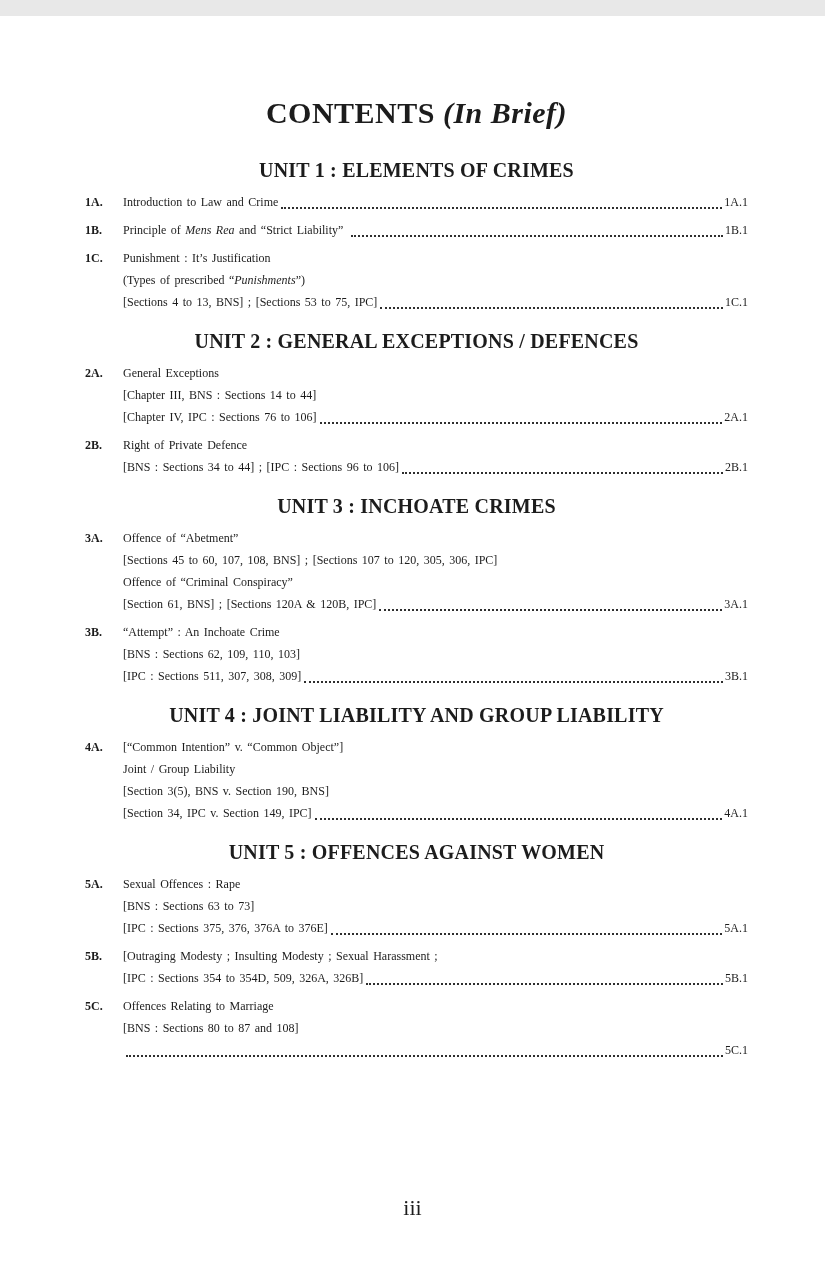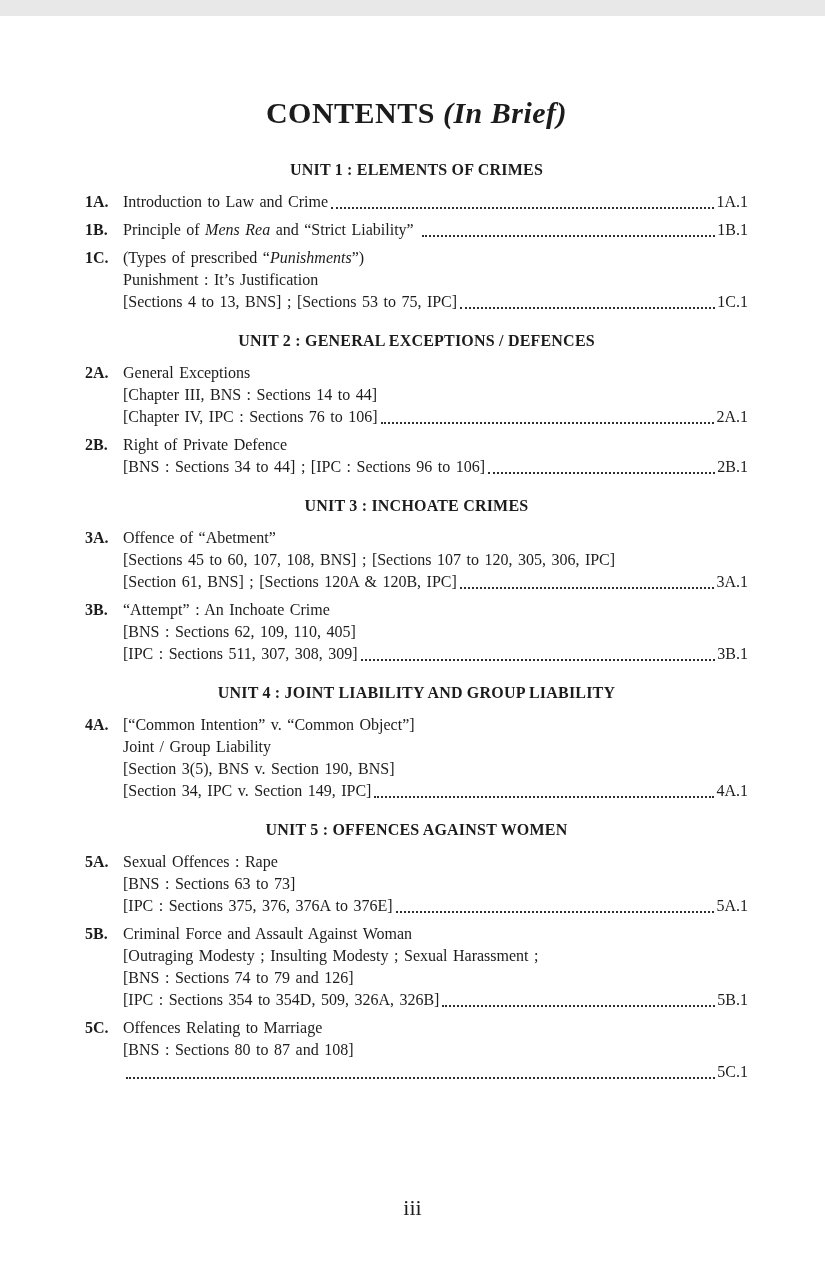--- a/index.html
+++ b/index.html
@@ -20,31 +20,31 @@
     text-align: center;
     font-size: 30px;
     line-height: 34px;
     font-weight: bold;
     letter-spacing: 0.5px;
   }
   .title .t-italic { font-style: italic; }
   .unit-heading {
     margin: 16px 0 9px 0;
     text-align: center;
-    font-size: 16px;
+    font-size: 20px;
     line-height: 24px;
     font-weight: bold;
     letter-spacing: 0.2px;
   }
   .unit:first-child .unit-heading { margin-top: 28px; }
   .item {
     display: grid;
     grid-template-columns: 38px 1fr;
     margin-bottom: 6px;
-    font-size: 16px;
+    font-size: 12px;
     line-height: 22px;
   }
   .num { font-weight: bold; }
   .lines { min-width: 0; }
   .line { display: flex; justify-content: space-between; }
   .lt { white-space: pre-wrap; word-spacing: 1.5px; flex: 0 1 auto; }
   .lt i { font-style: italic; }
   .leader {
     flex: 1 1 auto;
     min-width: 8px;
@@ -88,26 +88,26 @@
               <span class="lt"><span>Principle of </span><i>Mens Rea</i><span> and “Strict Liability” </span></span>
               <span class="leader"></span>
               <span class="ref">1B.1</span>
             </div>
           </div>
         </div>
         <div class="item">
           <div class="num">1C.</div>
           <div class="lines">
             <div class="line">
+              <span class="lt">Punishment : It’s Justification</span>
+            </div>
+            <div class="line">
               <span class="lt"><span>(Types of prescribed “</span><i>Punishments</i><span>”)</span></span>
             </div>
             <div class="line">
-              <span class="lt">Punishment : It’s Justification</span>
-            </div>
-            <div class="line">
               <span class="lt">[Sections 4 to 13, BNS] ; [Sections 53 to 75, IPC]</span>
               <span class="leader"></span>
               <span class="ref">1C.1</span>
             </div>
           </div>
         </div>
       </section>
       <section class="unit">
         <h2 class="unit-heading">UNIT 2 : GENERAL EXCEPTIONS / DEFENCES</h2>
         <div class="item">
@@ -145,34 +145,37 @@
         <div class="item">
           <div class="num">3A.</div>
           <div class="lines">
             <div class="line">
               <span class="lt">Offence of “Abetment”</span>
             </div>
             <div class="line">
               <span class="lt">[Sections 45 to 60, 107, 108, BNS] ; [Sections 107 to 120, 305, 306, IPC]</span>
             </div>
             <div class="line">
+              <span class="lt">Offence of “Criminal Conspiracy”</span>
+            </div>
+            <div class="line">
               <span class="lt">[Section 61, BNS] ; [Sections 120A &amp; 120B, IPC]</span>
               <span class="leader"></span>
               <span class="ref">3A.1</span>
             </div>
           </div>
         </div>
         <div class="item">
           <div class="num">3B.</div>
           <div class="lines">
             <div class="line">
               <span class="lt">“Attempt” : An Inchoate Crime</span>
             </div>
             <div class="line">
-              <span class="lt">[BNS : Sections 62, 109, 110, 405]</span>
+              <span class="lt">[BNS : Sections 62, 109, 110, 103]</span>
             </div>
             <div class="line">
               <span class="lt">[IPC : Sections 511, 307, 308, 309]</span>
               <span class="leader"></span>
               <span class="ref">3B.1</span>
             </div>
           </div>
         </div>
       </section>
       <section class="unit">
@@ -212,27 +215,21 @@
               <span class="lt">[IPC : Sections 375, 376, 376A to 376E]</span>
               <span class="leader"></span>
               <span class="ref">5A.1</span>
             </div>
           </div>
         </div>
         <div class="item">
           <div class="num">5B.</div>
           <div class="lines">
             <div class="line">
-              <span class="lt">Criminal Force and Assault Against Woman</span>
-            </div>
-            <div class="line">
               <span class="lt">[Outraging Modesty ; Insulting Modesty ; Sexual Harassment ;</span>
-            </div>
-            <div class="line">
-              <span class="lt">[BNS : Sections 74 to 79 and 126]</span>
             </div>
             <div class="line">
               <span class="lt">[IPC : Sections 354 to 354D, 509, 326A, 326B]</span>
               <span class="leader"></span>
               <span class="ref">5B.1</span>
             </div>
           </div>
         </div>
         <div class="item">
           <div class="num">5C.</div>

